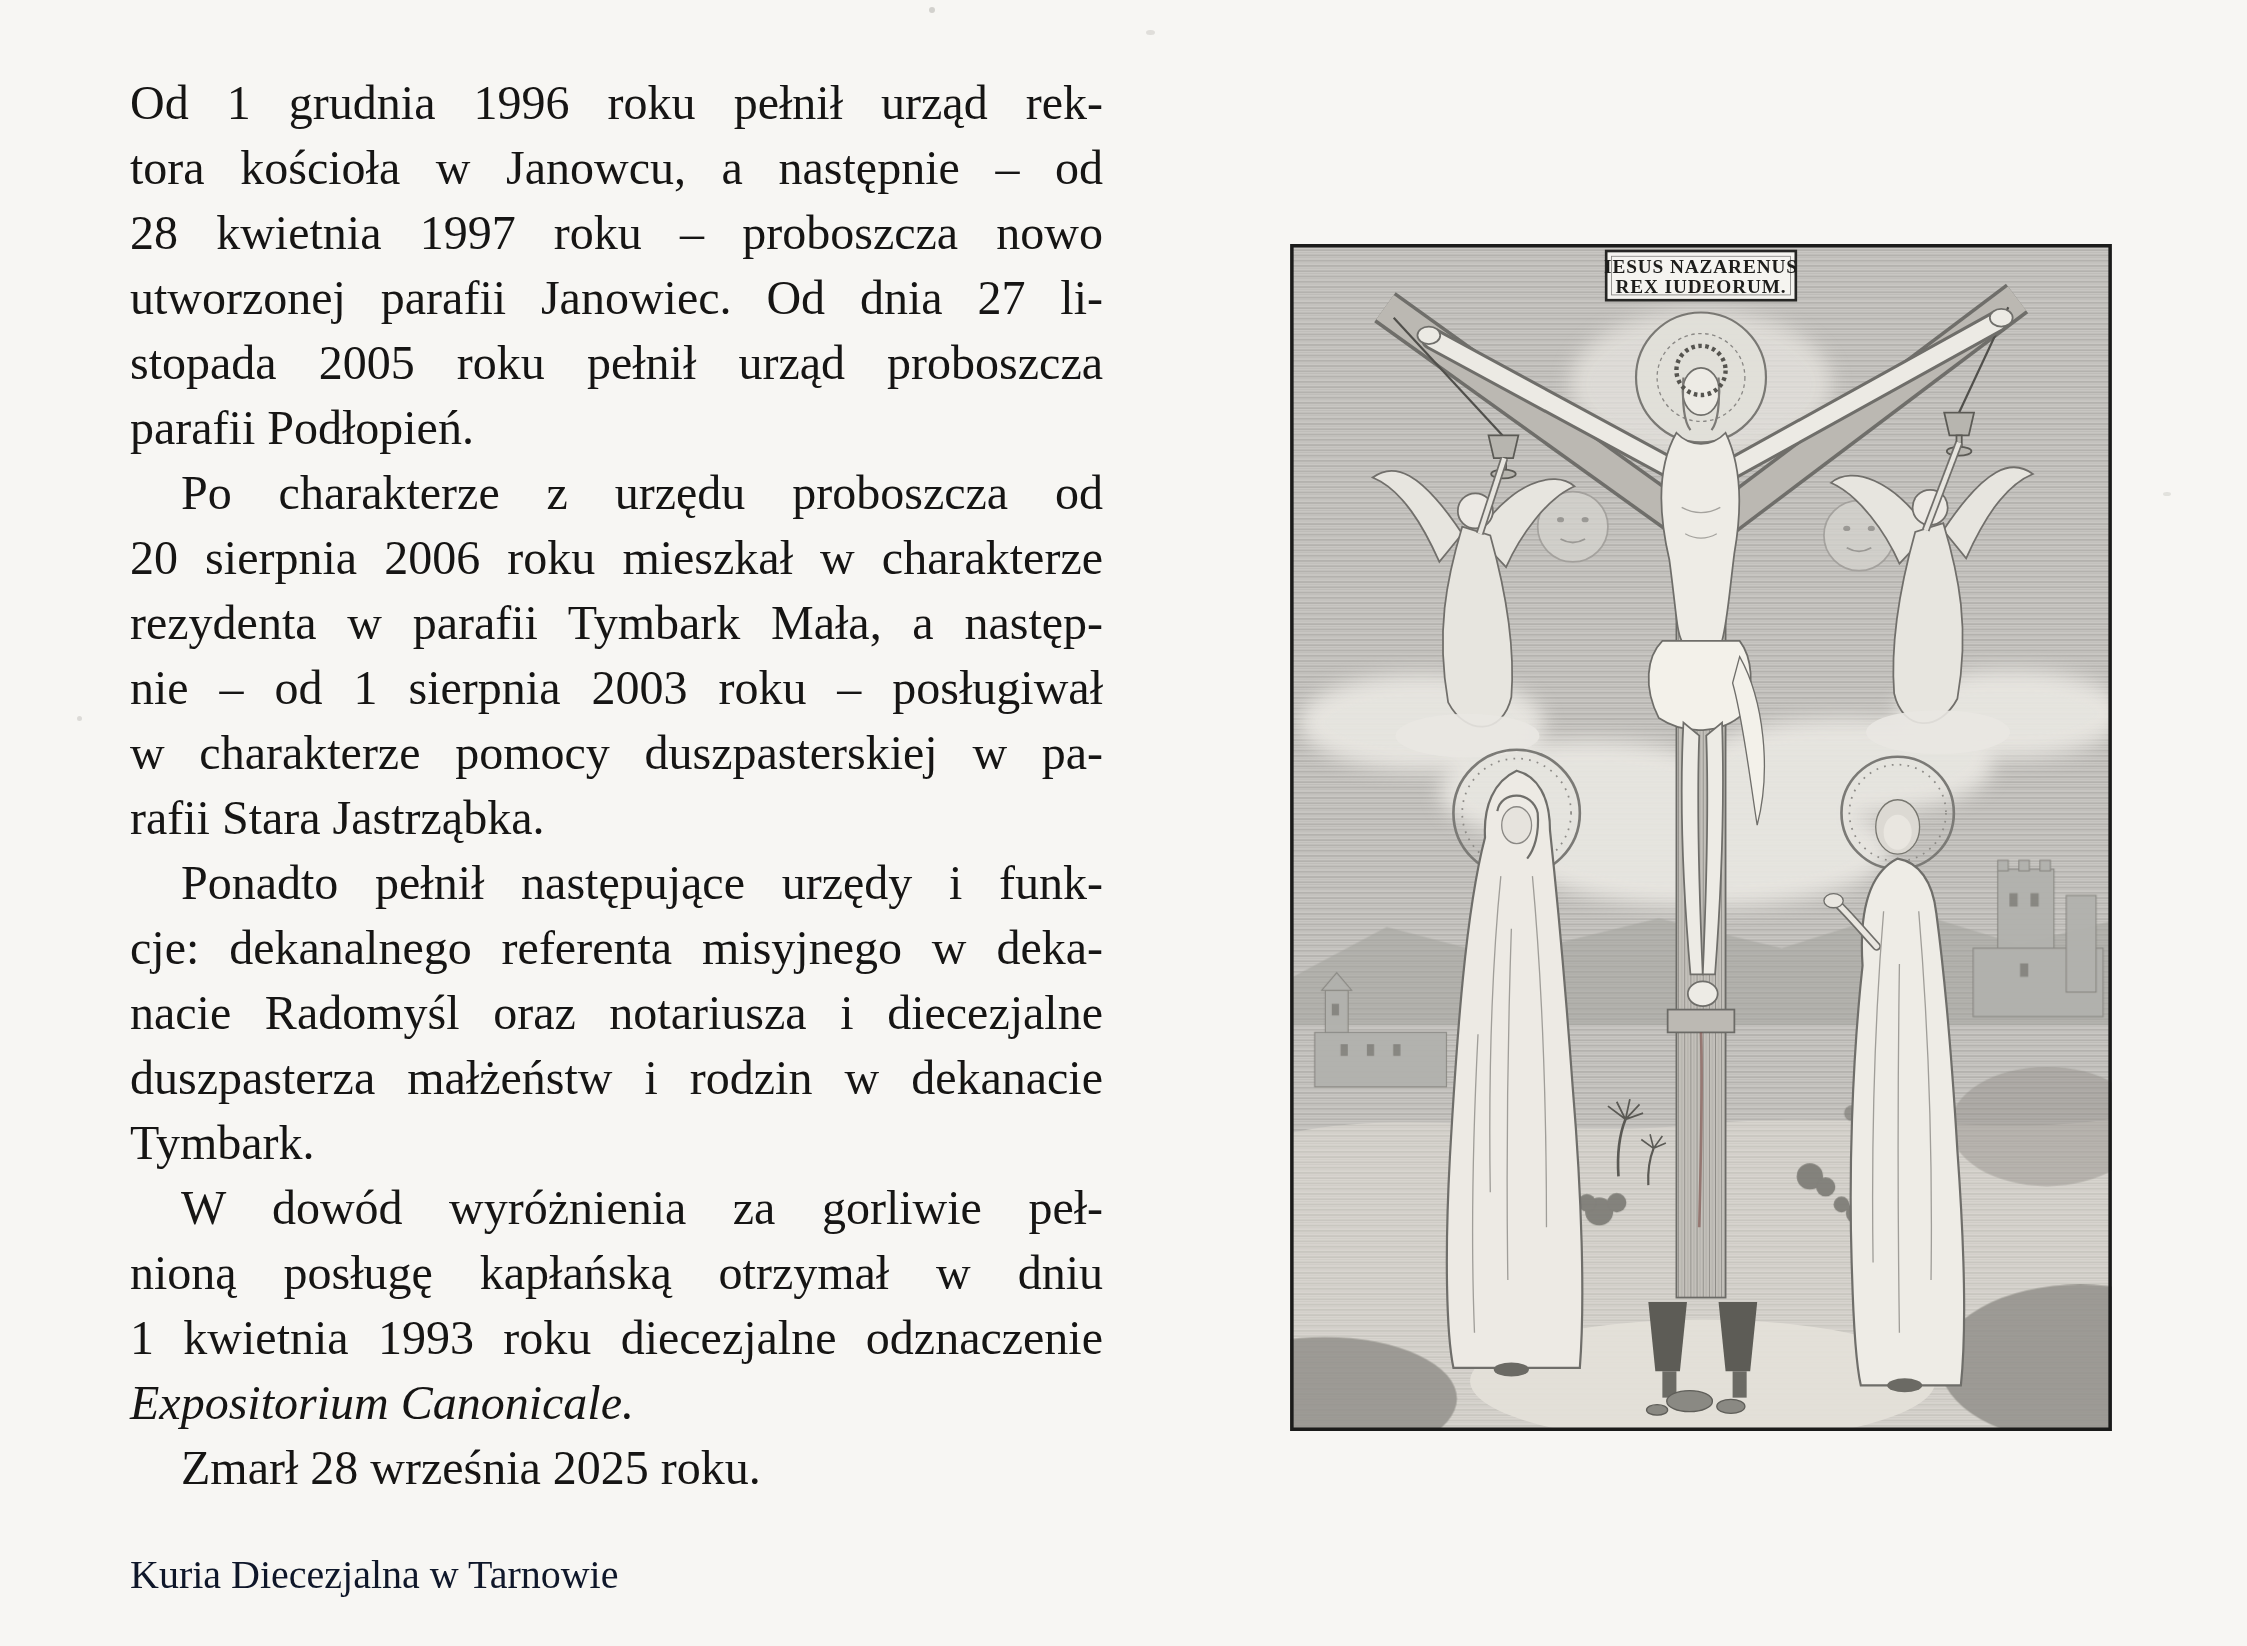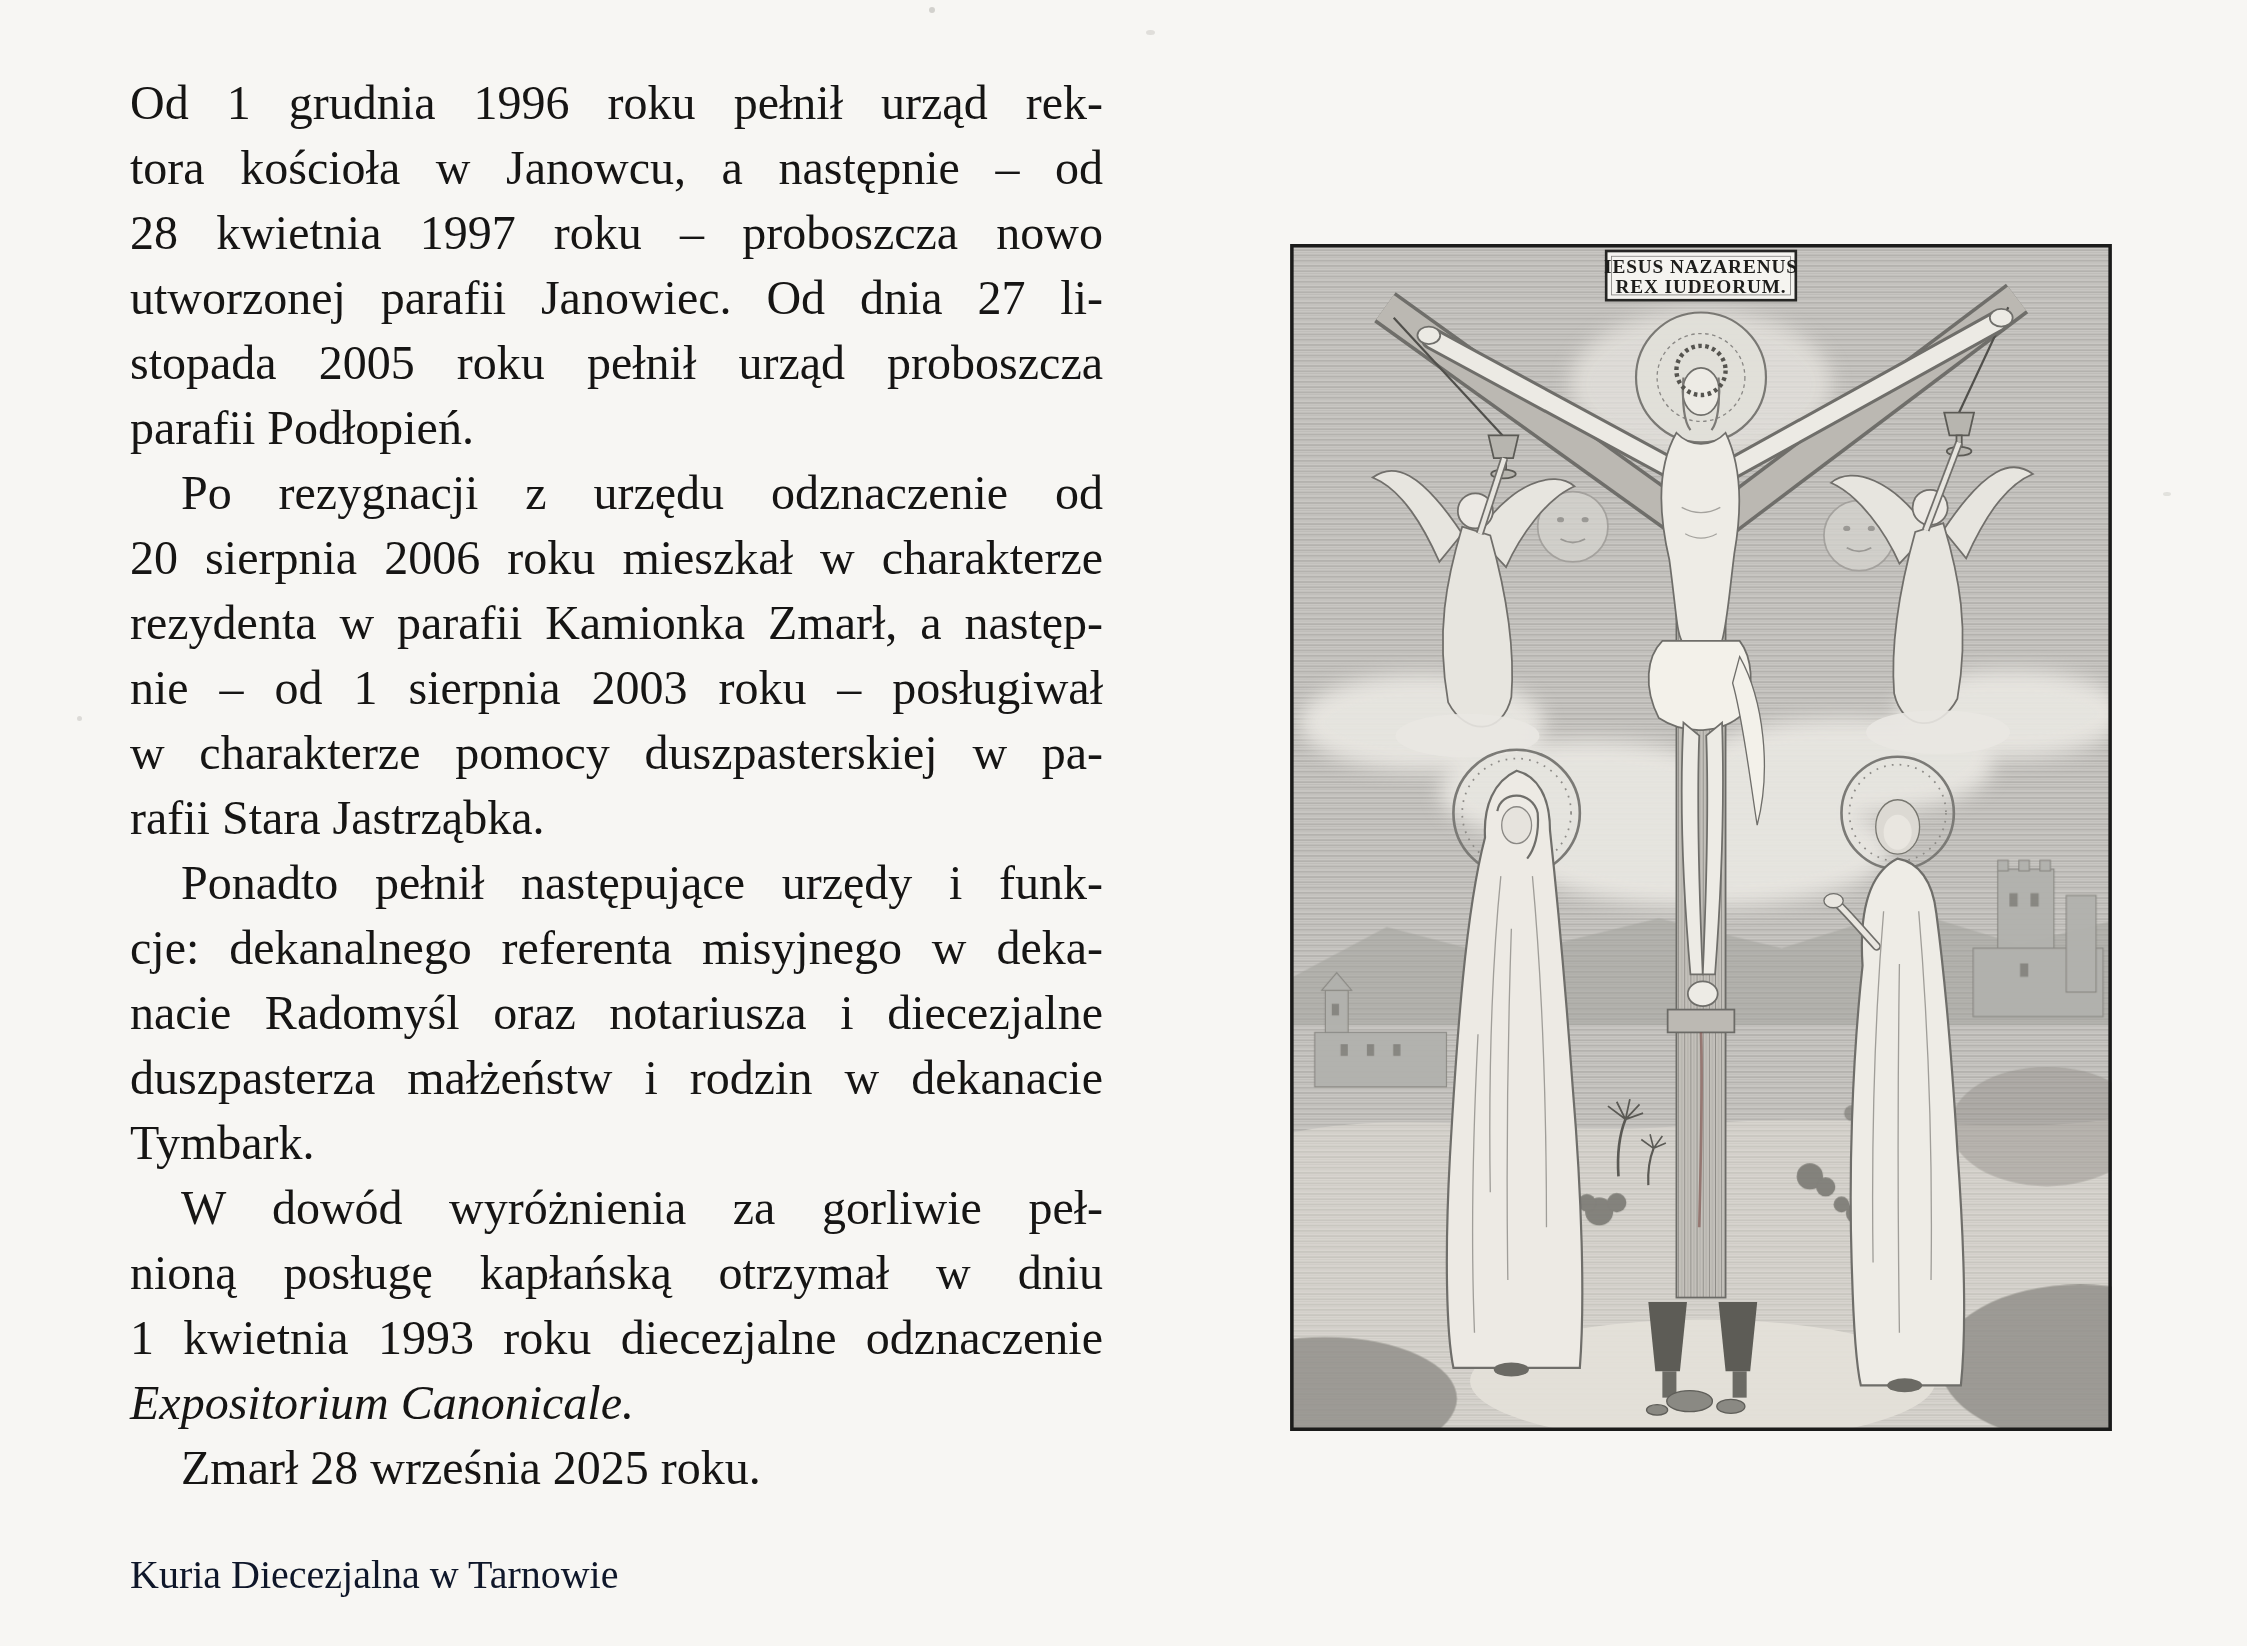--- a/index.html
+++ b/index.html
@@ -37,23 +37,23 @@
 <div class="page">
 
   <div class="page-text">
     <div class="line just">Od 1 grudnia 1996 roku pełnił urząd rek-</div>
     <div class="line just">tora kościoła w Janowcu, a następnie – od</div>
     <div class="line just">28 kwietnia 1997 roku – proboszcza nowo</div>
     <div class="line just">utworzonej parafii Janowiec. Od dnia 27 li-</div>
     <div class="line just">stopada 2005 roku pełnił urząd proboszcza</div>
     <div class="line">parafii Podłopień.</div>
 
-    <div class="line just indent">Po rezygnacji z urzędu odznaczenie od</div>
+    <div class="line just indent">Po charakterze z urzędu proboszcza od</div>
     <div class="line just">20 sierpnia 2006 roku mieszkał w charakterze</div>
-    <div class="line just">rezydenta w parafii Kamionka Zmarł, a następ-</div>
+    <div class="line just">rezydenta w parafii Tymbark Mała, a następ-</div>
     <div class="line just">nie – od 1 sierpnia 2003 roku – posługiwał</div>
     <div class="line just">w charakterze pomocy duszpasterskiej w pa-</div>
     <div class="line">rafii Stara Jastrząbka.</div>
 
     <div class="line just indent">Ponadto pełnił następujące urzędy i funk-</div>
     <div class="line just">cje: dekanalnego referenta misyjnego w deka-</div>
     <div class="line just">nacie Radomyśl oraz notariusza i diecezjalne</div>
     <div class="line just">duszpasterza małżeństw i rodzin w dekanacie</div>
     <div class="line">Tymbark.</div>
 

